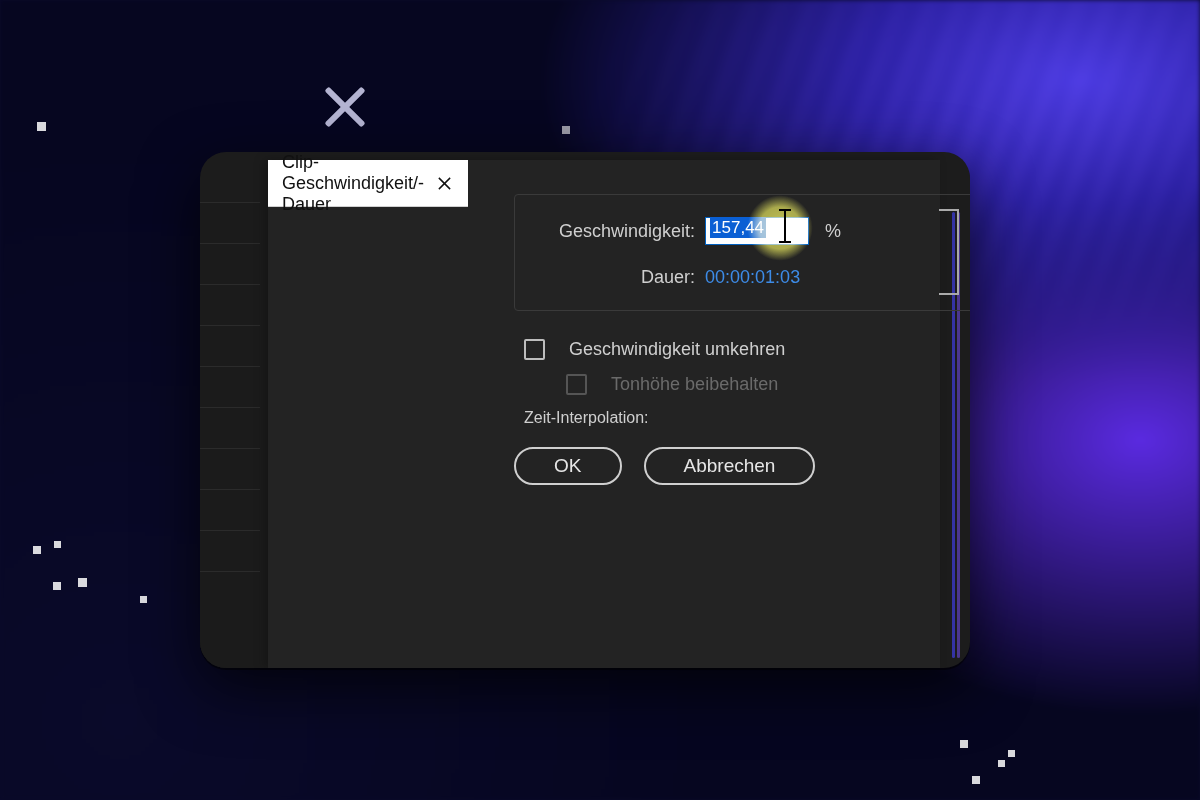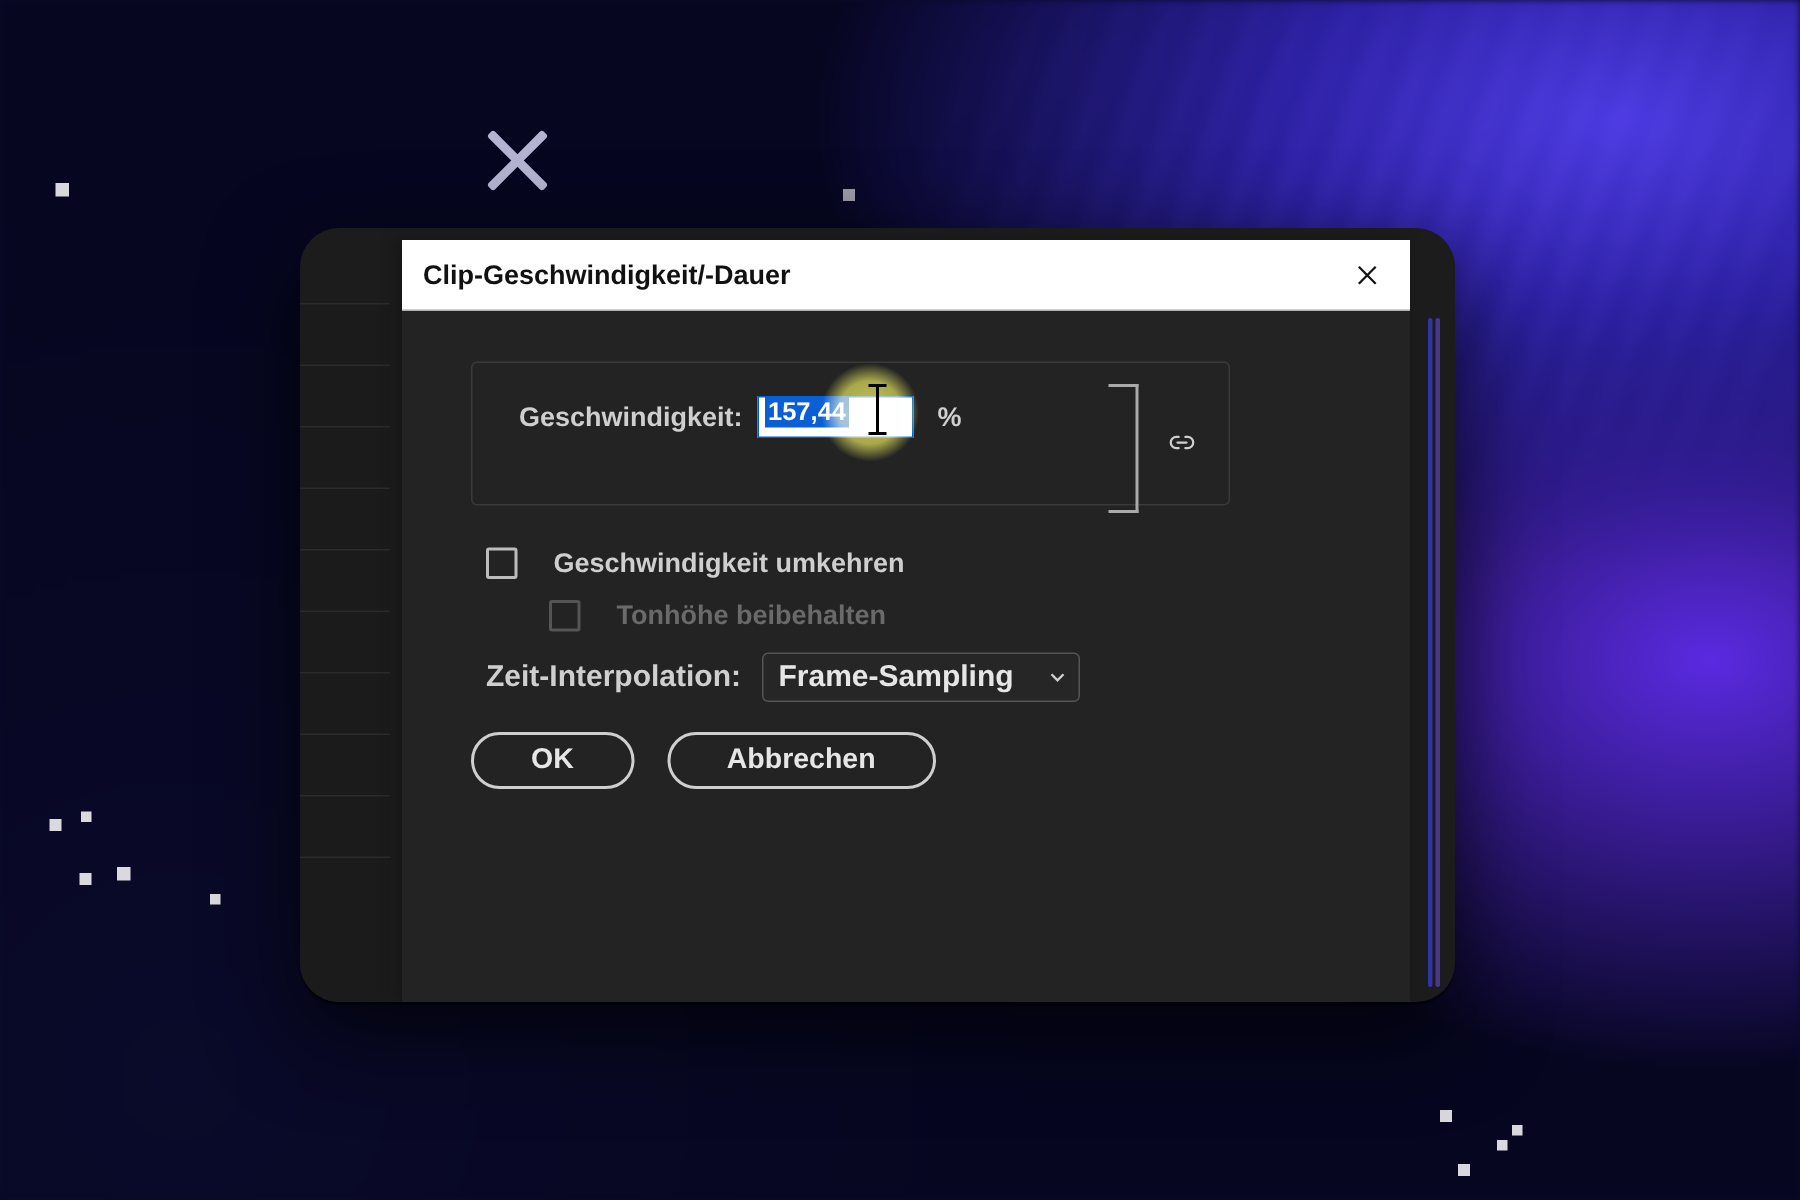--- a/index.html
+++ b/index.html
@@ -129,22 +129,21 @@
   
   .dialog {
     position: absolute;
     left: 68px;
     top: 8px;
     width: 672px;
     bottom: 0;
     background: #232323;
     box-shadow: -4px 0 10px rgba(0,0,0,0.25);
     display: flex;
-    flex-direction: column;
-    font-weight: bold;
+    flex-direction: row;
   }
 
   .titlebar {
     height: 46px;
     background: #ffffff;
     display: flex;
     align-items: center;
     padding: 0 14px;
     color: #111;
     font-size: 18px;
@@ -295,21 +294,21 @@
   }
   .check-row.disabled .check-box { border-color: #555; }
 
   
   .interp-row {
     margin-top: 8px;
     margin-left: 10px;
     display: flex;
     align-items: center;
     gap: 14px;
-    font-size: 20px;
+    font-size: 16px;
     color: #cfcfcf;
   }
   .select {
     border: 1px solid #555;
     border-radius: 4px;
     padding: 4px 30px 4px 10px;
     color: #e6e6e6;
     background: #262626;
     position: relative;
     cursor: pointer;
@@ -397,20 +396,24 @@
           <span class="label">Geschwindigkeit:</span>
           <span class="speed-input"><span class="sel">157,44</span></span>
           <span class="pct">%</span>
 
           <div class="highlight-dot"></div>
           <div class="ibeam">
               <span></span>
             </div>
         </div>
 
+        <div class="row-field last">
+          <span class="label">Dauer:</span>
+          <span class="duration-value">00:00:01:03</span>
+        </div>
 
         <div class="bracket"></div>
         <span class="link-icon">
           <svg viewBox="0 0 24 24">
             <path d="M9 7h-2a5 5 0 0 0 0 10h2M15 7h2a5 5 0 0 1 0 10h-2M8 12h8" fill="none" stroke="#cfcfcf" stroke-width="2" stroke-linecap="round"></path>
           </svg>
         </span>
       </div>
 
       <div class="checks">
@@ -419,28 +422,20 @@
           <span>Geschwindigkeit umkehren</span>
         </div>
         <div class="check-row disabled">
           <span class="check-box"></span>
           <span>Tonhöhe beibehalten</span>
         </div>
       </div>
 
       <div class="interp-row">
         <span>Zeit-Interpolation:</span>
-        <span class="select">
-          <span>Frame-Sampling</span>
-          <span class="chev">
-            <svg viewBox="0 0 12 12">
-                <path d="M2 4l4 4 4-4" fill="none" stroke="#cfcfcf" stroke-width="1.6"></path>
-              </svg>
-          </span>
-        </span>
       </div>
 
       <div class="buttons">
         <span class="btn">OK</span>
         <span class="btn">Abbrechen</span>
       </div>
 
     </div>
   </div>
 </div>

